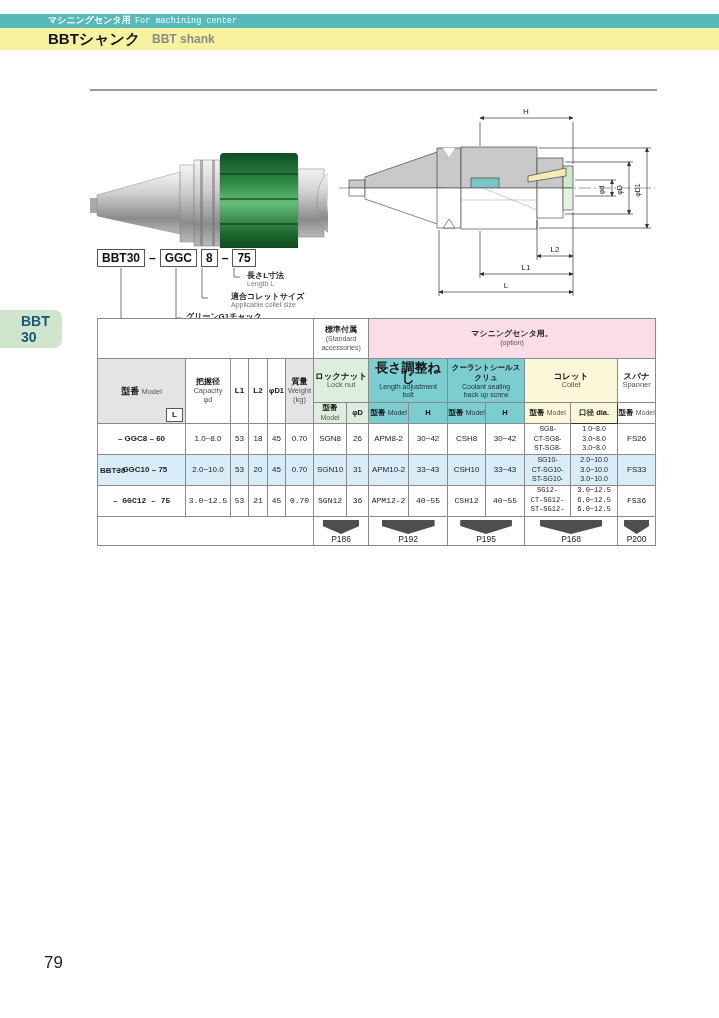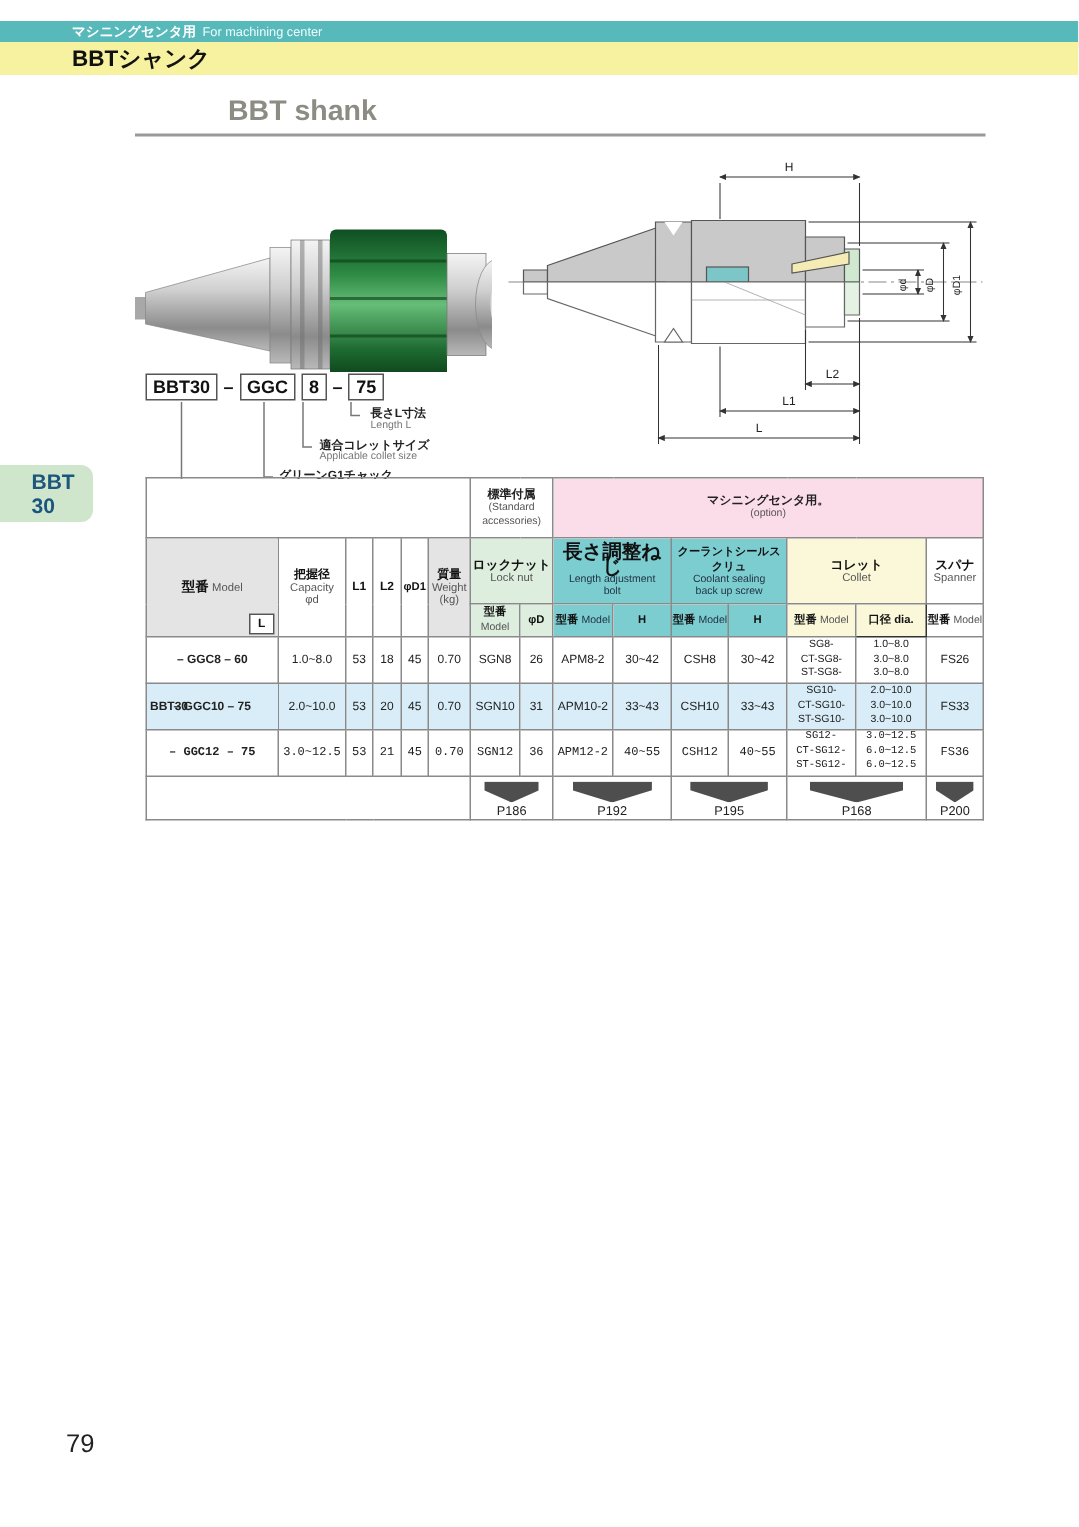--- a/index.html
+++ b/index.html
@@ -1,25 +1,25 @@
 <!DOCTYPE html>
 <html><head>
 <meta charset="utf-8">
 <style>
   html,body{margin:0;padding:0;background:#fff;}
   #page{position:relative;width:719px;height:1018px;background:#fff;
         font-family:"Liberation Sans",sans-serif;overflow:hidden;}
 
   
-  .teal-bar{position:absolute;left:0;top:14px;width:719px;height:18px;background:#57b9ba;}
+  .teal-bar{position:absolute;left:0;top:14px;width:719px;height:18px;background:#57b9ba;font-family:Liberation Mono, monospace;}
   .teal-bar .jp{position:absolute;left:48px;top:0;line-height:14px;font-size:9px;font-weight:bold;color:#fff;}
   .teal-bar .en{position:absolute;left:135px;top:0;line-height:14px;font-size:8.5px;color:#eefefe;}
   .yellow-bar{position:absolute;left:0;top:28px;width:719px;height:22px;background:#f7f2a0;}
   .yellow-bar .jp{position:absolute;left:48px;top:2px;font-size:15px;font-weight:bold;color:#111;}
-  .yellow-bar .en{position:absolute;left:152px;top:4px;font-size:19px;font-weight:bold;color:#8c8c84;margin-top:32px;}
+  .yellow-bar .en{position:absolute;left:152px;top:4px;font-size:12px;font-weight:bold;color:#8c8c84;}
 
   
   .title{position:absolute;left:90px;top:58px;white-space:nowrap;}
   .title .model{font-size:23px;font-weight:bold;color:#1c4e9d;letter-spacing:0.5px;}
   .title .jp{font-size:13px;font-weight:bold;color:#1c4e9d;margin-left:28px;}
   .title .en{font-size:13px;font-weight:bold;color:#777;margin-left:22px;}
   .title-rule{position:absolute;left:90px;top:89px;width:567px;height:2px;background:#999;}
 
   
   .side-tab{position:absolute;left:0;top:310px;width:62px;height:38px;background:#cfe6cd;
@@ -206,21 +206,21 @@
       <polyline points="26,0 26,74 32,74"></polyline>
       <polyline points="81,0 81,50 87,50"></polyline>
       <polyline points="107,0 107,30 113,30"></polyline>
       <polyline points="139,0 139,9 145,9"></polyline>
     </g>
   </svg>
   <div class="callout" style="left:247px;top:271px;">
     <div class="cjp">長さL寸法</div>
     <div class="cen">Length L</div>
   </div>
-  <div class="callout" style="left:213px;top:292px;">
+  <div class="callout" style="left:231px;top:292px;">
     <div class="cjp">適合コレットサイズ</div>
     <div class="cen">Applicable collet size</div>
   </div>
   <div class="callout" style="left:186px;top:312px;">
     <div class="cjp">グリーンG1チャック</div>
     <div class="cen">Green G1 chuck</div>
   </div>
   <div class="callout" style="left:130px;top:336px;">
     <div class="cjp">シャンクサイズ</div>
     <div class="cen">Shank No.</div>

